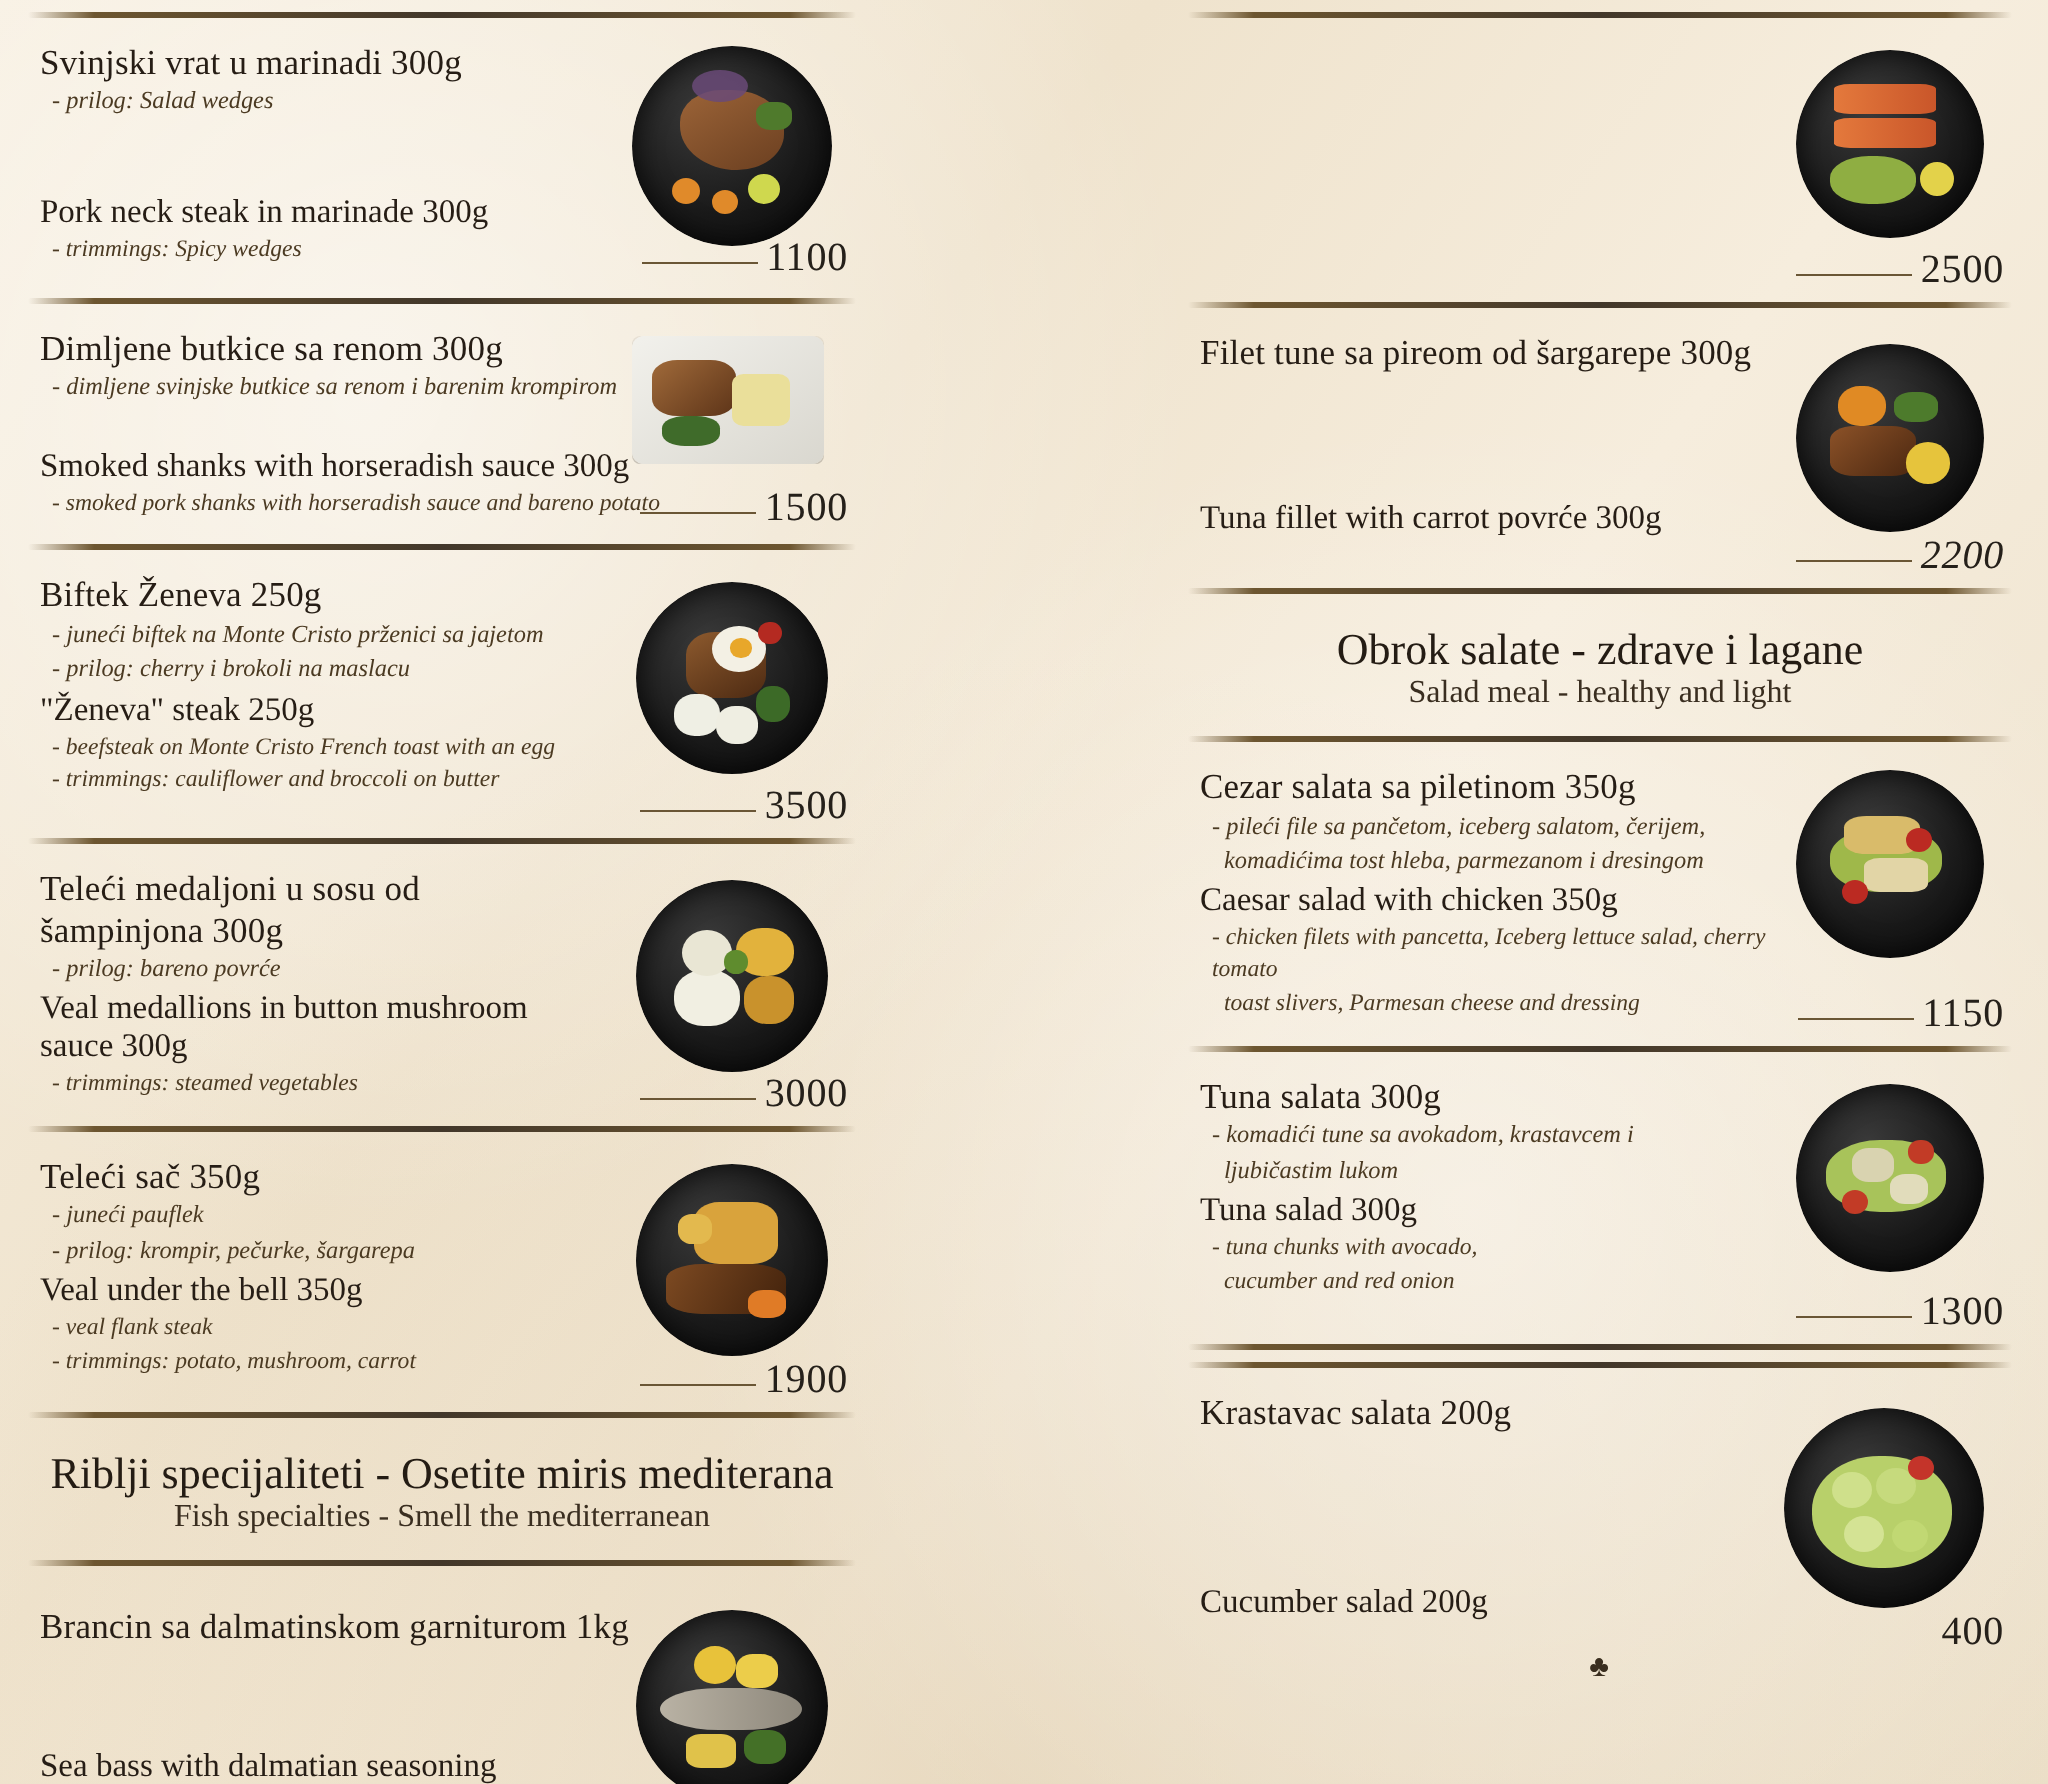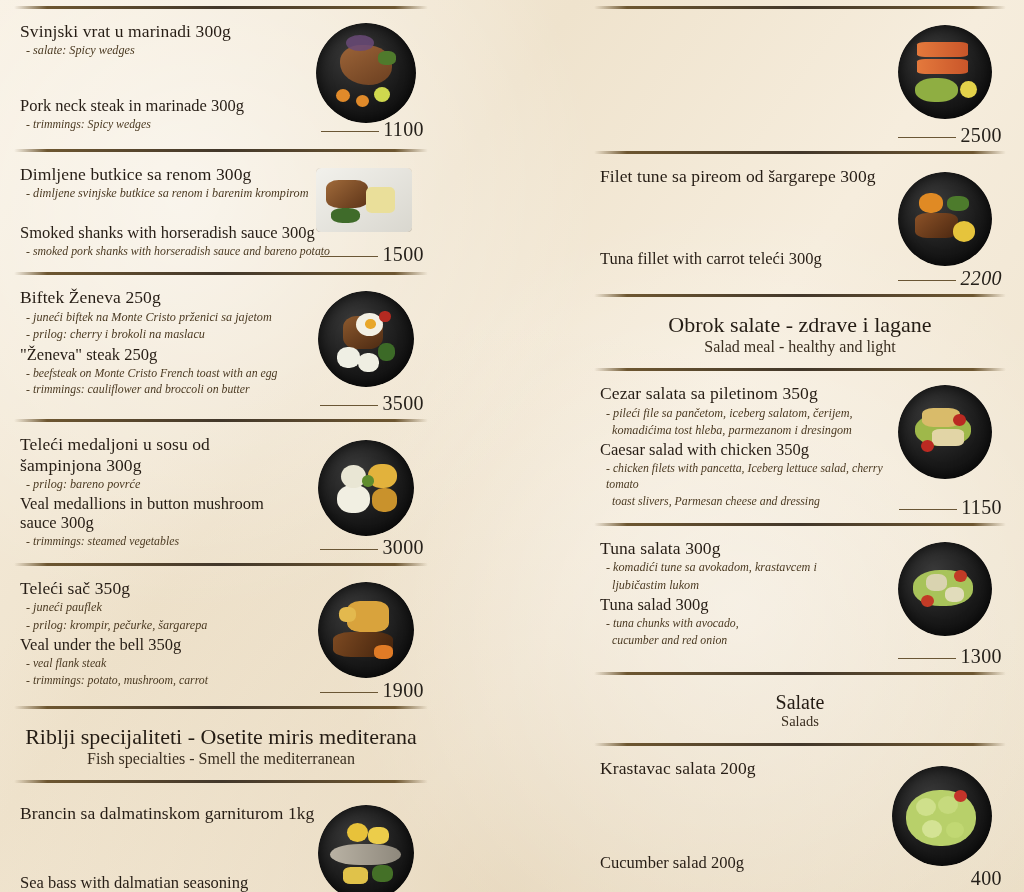--- a/index.html
+++ b/index.html
@@ -170,21 +170,21 @@
 
 <div class="page">
 
   <div class="col col-left">
 
     <div class="rule"></div>
 
     <div class="item" style="min-height:118px;">
       <div class="item-text">
         <div class="name-sr">Svinjski vrat u marinadi 300g</div>
-        <div class="desc-sr">- salate: Spicy wedges</div>
+        <div class="desc-sr">- prilog: Salad wedges</div>
         <div style="height:34px"></div>
         <div class="name-en">Pork neck steak in marinade 300g</div>
         <div class="desc-en">- trimmings: Spicy wedges</div>
       </div>
       <div class="photo" style="width:100px;height:100px;right:12px;top:8px;">
         <div class="plate">
           <div class="food" style="left:24%;top:22%;width:52%;height:40%;background:linear-gradient(150deg,#9c6438,#6b3f20);border-radius:40% 50% 45% 55%;"></div>
           <div class="food" style="left:30%;top:12%;width:28%;height:16%;background:#6a4a78;border-radius:50%;opacity:.85;"></div>
           <div class="food" style="left:20%;top:66%;width:14%;height:13%;background:#e08a2a;"></div>
           <div class="food" style="left:40%;top:72%;width:13%;height:12%;background:#e08a2a;"></div>
@@ -349,21 +349,21 @@
         <span class="price">2500</span>
       </div>
     </div>
 
     <div class="rule"></div>
 
     <div class="item" style="min-height:118px;">
       <div class="item-text" style="width:300px;">
         <div class="name-sr">Filet tune sa pireom od šargarepe 300g</div>
         <div style="height:60px"></div>
-        <div class="name-en">Tuna fillet with carrot teleći 300g</div>
+        <div class="name-en">Tuna fillet with carrot povrće 300g</div>
       </div>
       <div class="photo" style="width:94px;height:94px;right:14px;top:12px;">
         <div class="plate">
           <div class="food" style="left:18%;top:44%;width:46%;height:26%;background:linear-gradient(140deg,#8c5228,#4b2710);border-radius:28%;"></div>
           <div class="food" style="left:22%;top:22%;width:26%;height:22%;background:#e08a24;border-radius:45%;"></div>
           <div class="food" style="left:58%;top:52%;width:24%;height:22%;background:#e6c43c;border-radius:50%;"></div>
           <div class="food" style="left:52%;top:26%;width:24%;height:16%;background:#4d7b2c;border-radius:40%;"></div>
         </div>
       </div>
       <div class="price-wrap" style="right:4px;bottom:-2px;font-style:italic;">
@@ -426,24 +426,20 @@
         </div>
       </div>
       <div class="price-wrap" style="right:4px;bottom:-2px;">
         <span class="price-lead"></span>
         <span class="price">1300</span>
       </div>
     </div>
 
     <div class="rule"></div>
 
-    <div class="section-head small">
-      <div class="section-sr">Salate</div>
-      <div class="section-en">Salads</div>
-    </div>
 
     <div class="rule"></div>
 
     <div class="item" style="min-height:136px;">
       <div class="item-text" style="width:280px;">
         <div class="name-sr">Krastavac salata 200g</div>
         <div style="height:72px"></div>
         <div class="name-en">Cucumber salad 200g</div>
       </div>
       <div class="photo" style="width:100px;height:100px;right:14px;top:14px;">

